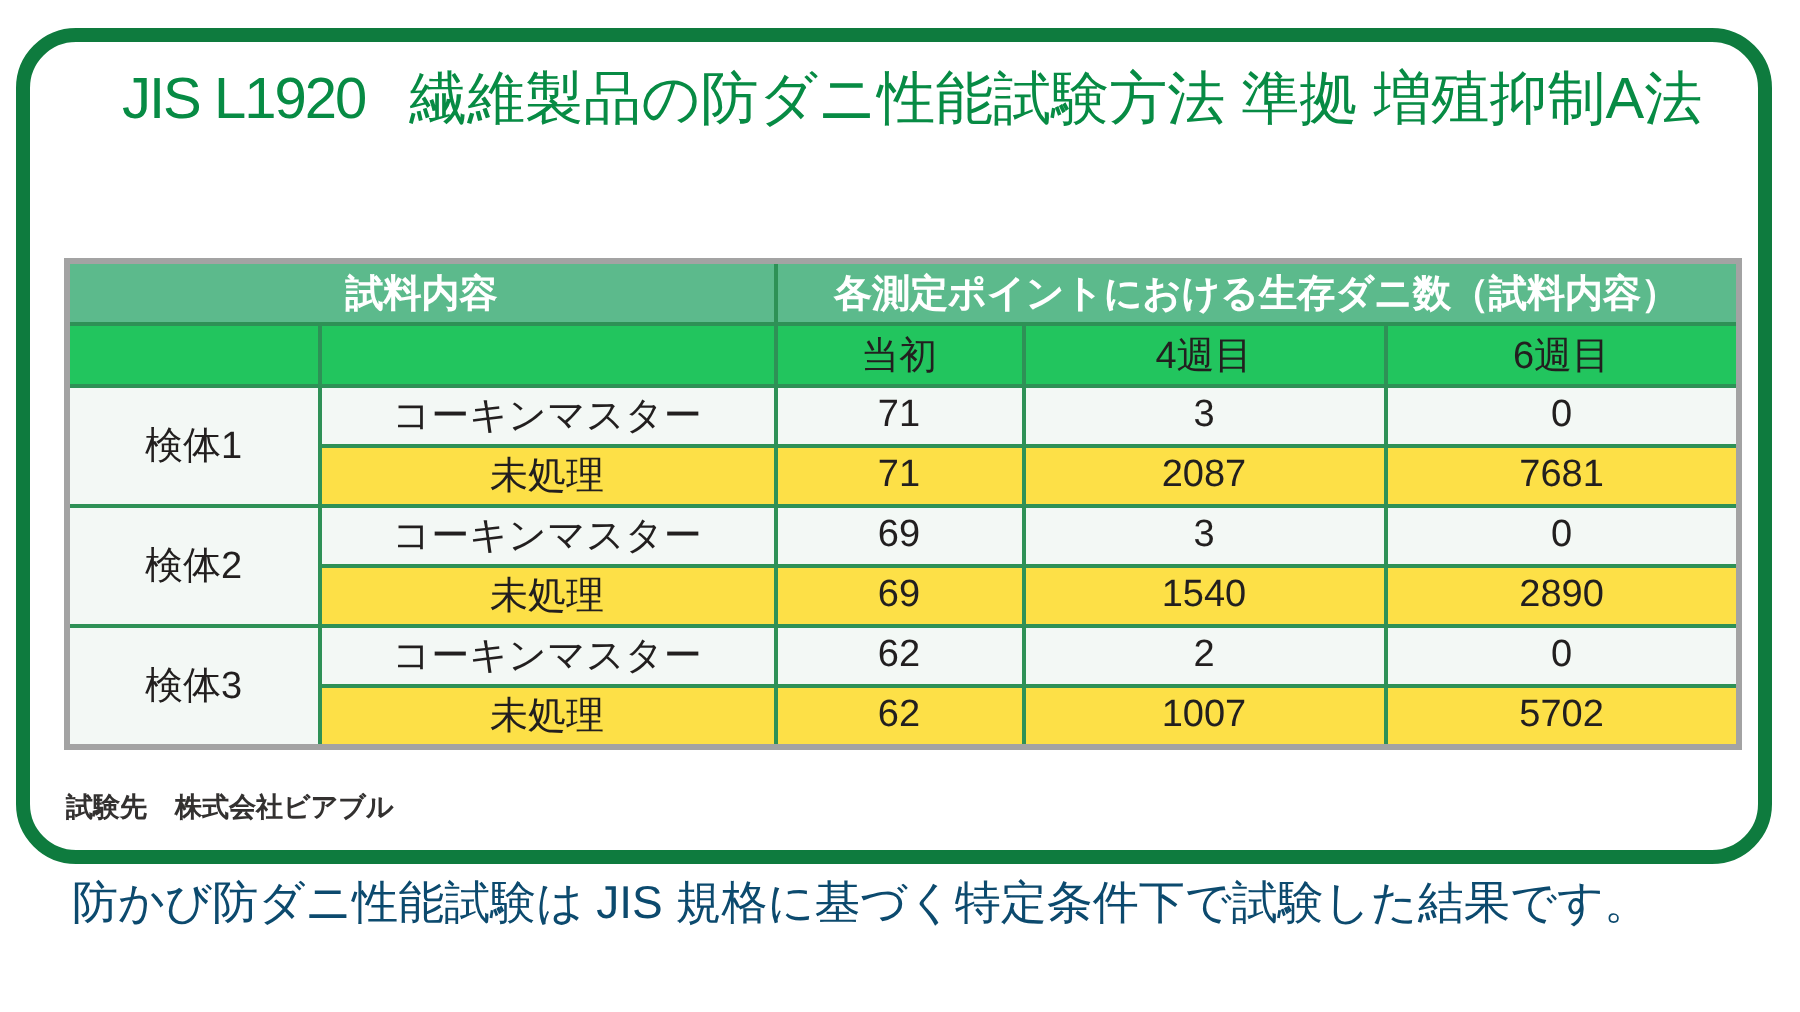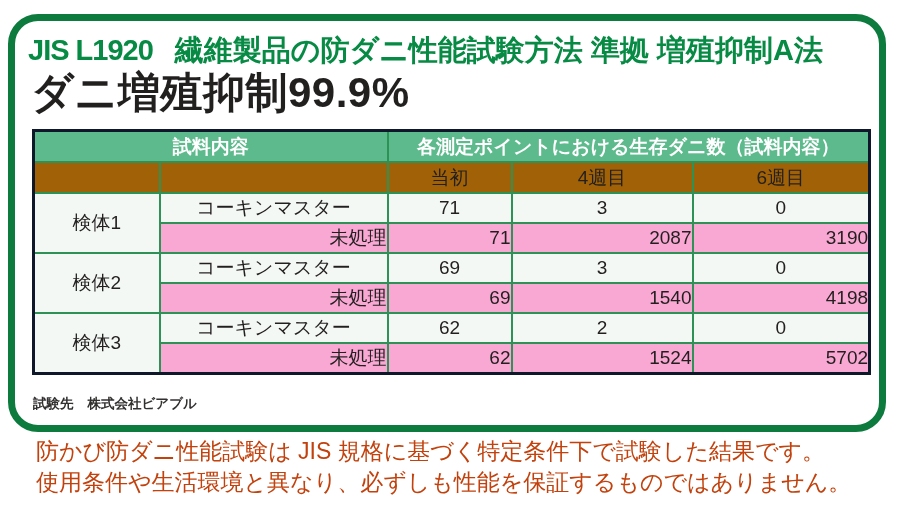--- a/index.html
+++ b/index.html
@@ -19,24 +19,24 @@
     position: absolute;
     left: 8px; top: 14px;
     width: 878px; height: 418px;
     box-sizing: border-box;
     border: 7px solid #0e7b3e;
     border-radius: 30px;
     background: #ffffff;
   }
   .title-line {
     position: absolute;
-    left: 13px; top: 12px;
+    left: 46px; top: 12px;
     white-space: nowrap;
     color: #078b44;
-    font-weight: bold;
+    font-weight: normal;
     font-size: 29px;
     line-height: 34px;
   }
   .title-prefix { letter-spacing: -1px; margin-right: 22px; }
   .headline {
     position: absolute;
     left: 16px; top: 48px;
     white-space: nowrap;
     color: #221f1f;
     font-weight: bold;
@@ -44,82 +44,81 @@
     line-height: 48px;
     letter-spacing: 0.5px;
   }
   
   table.results {
     position: absolute;
     left: 17px; top: 108px;
     width: 836px;
     border-collapse: collapse;
     table-layout: fixed;
-    border: 3px solid #0f172a;
+    border: 3px solid #a3a3a3;
   }
   table.results th, table.results td {
     border: 2px solid #2e9156;
     text-align: center;
     vertical-align: middle;
     padding: 0;
     color: #221f1f;
     font-size: 19px;
     overflow: hidden;
     white-space: nowrap;
   }
   tr.hdr th {
     background: #5cba8c;
     color: #ffffff;
     font-weight: bold;
     height: 29px;
   }
   tr.sub td {
-    background: #a16207;
+    background: #22c55e;
     font-weight: 500;
     height: 29px;
   }
   tr.treated td { background: #f3f8f5; height: 28px; }
-  tr.untreated td { background: #f9a8d4; height: 28px; text-align: right; }
+  tr.untreated td { background: #fde047; height: 28px; }
   td.spec { background: #f3f8f5; }
   tr.gstart td { border-top: 2px solid #17814a; }
   
   .footnote {
     position: absolute;
     left: 18px; top: 374px;
     display: flex;
     align-items: baseline;
     color: #333130;
     font-size: 13.5px;
     font-weight: bold;
     white-space: nowrap;
   }
   .footnote .lab-label { margin-right: 14px; }
   .footnote .lab-name { margin-right: 44px; }
   
   .disclaimer {
     position: absolute;
     left: 36px; top: 436px;
-    color: #c2410c;
+    color: #0c4a6e;
     font-size: 23px;
     font-weight: 500;
     line-height: 31px;
     white-space: nowrap;
   }
 </style>
 </head>
 <body>
 
 <div class="page">
   <div class="frame">
 
     <div class="title-line">
       <span class="title-prefix">JIS L1920</span><span>繊維製品の防ダニ性能試験方法 準拠 増殖抑制A法</span>
     </div>
 
-    <div class="headline">ダニ増殖抑制99.9%</div>
 
     <table class="results">
       <colgroup>
         <col style="width:126px">
         <col style="width:228px">
         <col style="width:124px">
         <col style="width:181px">
         <col style="width:177px">
       </colgroup>
       <tbody>
@@ -139,56 +138,55 @@
           <td class="spec" rowspan="2">検体1</td>
           <td>コーキンマスター</td>
           <td>71</td>
           <td>3</td>
           <td>0</td>
         </tr>
         <tr class="untreated">
           <td>未処理</td>
           <td>71</td>
           <td>2087</td>
-          <td>3190</td>
+          <td>7681</td>
         </tr>
 
         <tr class="treated gstart">
           <td class="spec" rowspan="2">検体2</td>
           <td>コーキンマスター</td>
           <td>69</td>
           <td>3</td>
           <td>0</td>
         </tr>
         <tr class="untreated">
           <td>未処理</td>
           <td>69</td>
           <td>1540</td>
-          <td>4198</td>
+          <td>2890</td>
         </tr>
 
         <tr class="treated gstart">
           <td class="spec" rowspan="2">検体3</td>
           <td>コーキンマスター</td>
           <td>62</td>
           <td>2</td>
           <td>0</td>
         </tr>
         <tr class="untreated">
           <td>未処理</td>
           <td>62</td>
-          <td>1524</td>
+          <td>1007</td>
           <td>5702</td>
         </tr>
       </tbody>
     </table>
 
     <div class="footnote">
       <span class="lab-label">試験先</span>
       <span class="lab-name">株式会社ビアブル</span>
     </div>
   </div>
 
   <div class="disclaimer">
     <div>防かび防ダニ性能試験は JIS 規格に基づく特定条件下で試験した結果です。</div>
-    <div>使用条件や生活環境と異なり、必ずしも性能を保証するものではありません。</div>
   </div>
 </div>
 
 </body></html>

